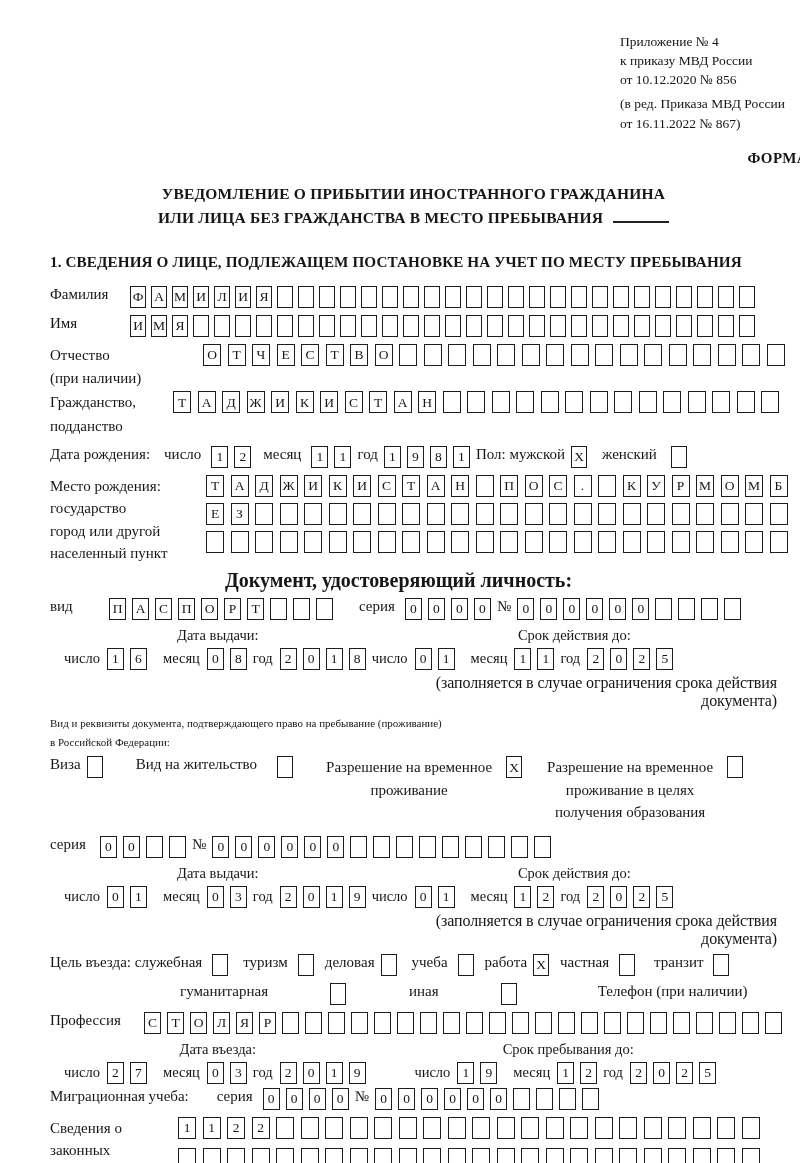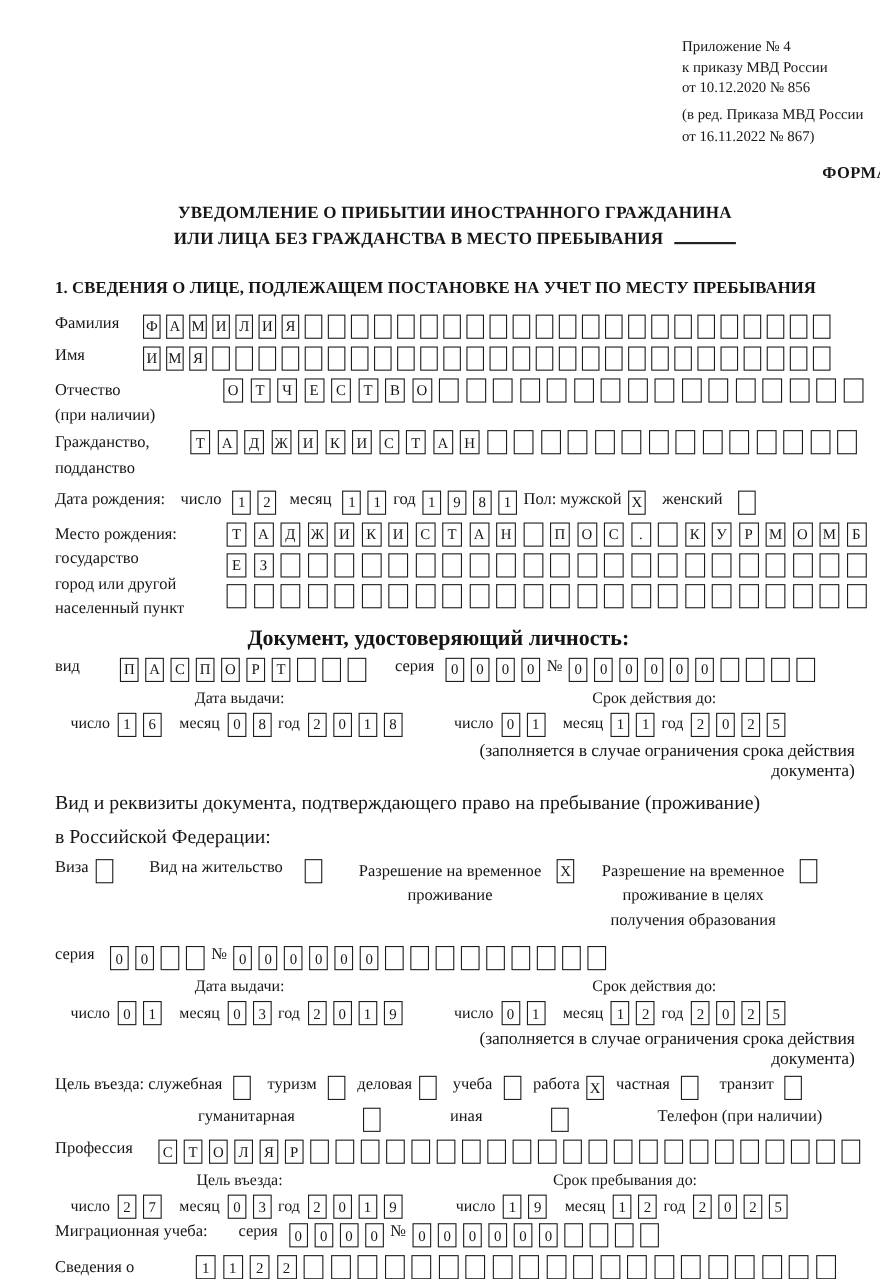--- a/index.html
+++ b/index.html
@@ -28,29 +28,29 @@
 
   
   .blk{display:flex;align-items:flex-start;margin-bottom:4px;}
   .blk .lbls{flex:none;font-size:15px;line-height:1.5;}
   .blk .grids .cells{margin-bottom:6px;}
   .rep .grids .cells{margin-bottom:9px;}
 
   .center-b{text-align:center;font-weight:bold;font-size:20px;margin:2px 30px 6px 0;}
 
   
-  .dates{display:flex;justify-content:space-between;margin-top:3px;margin-bottom:4px;gap:41px;}
+  .dates{display:flex;justify-content:space-between;margin-top:3px;margin-bottom:4px;}
   .dg-left{margin-left:14px;}
   .dhead{text-align:center;font-size:14.5px;margin-bottom:4px;}
   .drow{display:flex;align-items:center;}
   .dlbl{font-size:14.5px;margin-right:7px;}
   .dsp{width:10px;flex:none;}
   .dnote{font-size:16px;margin-top:4px;text-align:right;letter-spacing:-.1px;}
 
-  .plain{font-size:18px;line-height:1.75;margin-top:2px;}
+  .plain{font-size:11px;line-height:1.75;margin-top:2px;}
 
   .visa-row{display:flex;align-items:flex-start;margin:4px 0 12px;}
   .clbl{font-size:15px;text-align:center;line-height:1.5;flex:none;}
   .gap6{width:6px;flex:none;} .gap10{width:10px;flex:none;} .gap14{width:14px;flex:none;}
   .gap20{width:20px;flex:none;} .gap28{width:28px;flex:none;}
 
   .purpose2{margin-left:130px;gap:24px;}
 </style>
 </head>
 <body>
@@ -648,21 +648,21 @@
         <span class="cell"></span>
         <span class="cell"></span>
         <span class="cell"></span>
         <span class="cell"></span>
         <span class="cell"></span>
       </span>
   </div>
 
   <div class="dates">
     <div class="dg-left">
-      <div class="dhead">Цель въезда:</div>
+      <div class="dhead">Дата въезда:</div>
       <div class="drow">
         <span class="dlbl">число</span>
           <span class="cells cp">
             <span class="cell">2</span>
             <span class="cell">7</span>
           </span>
           <span class="dsp"></span>
         <span class="dlbl">месяц</span>
           <span class="cells cp">
             <span class="cell">0</span>

